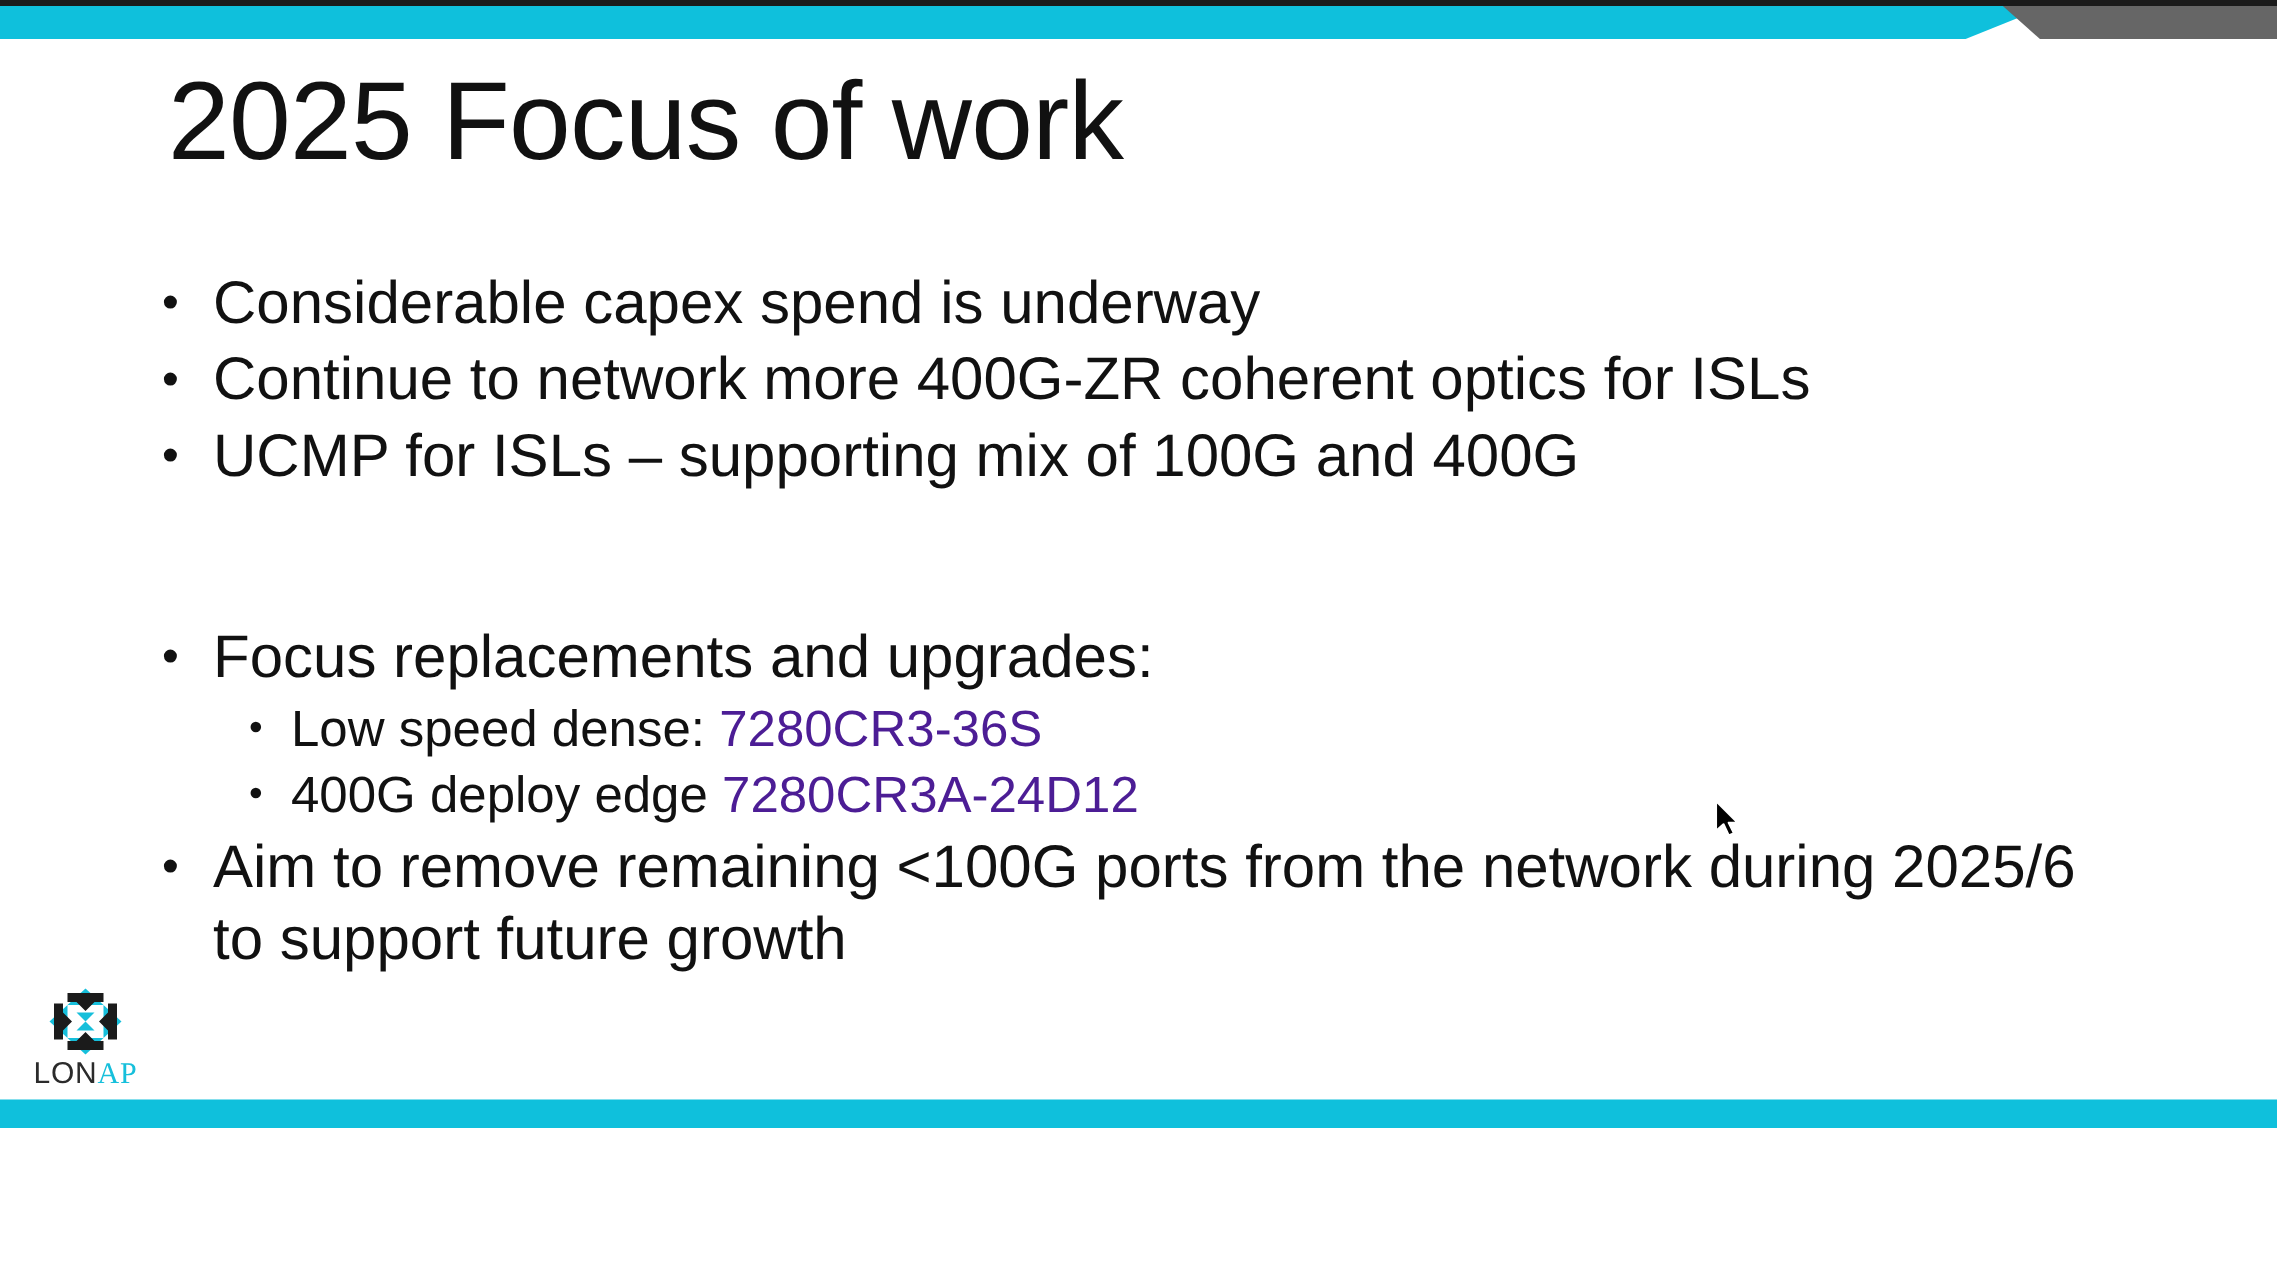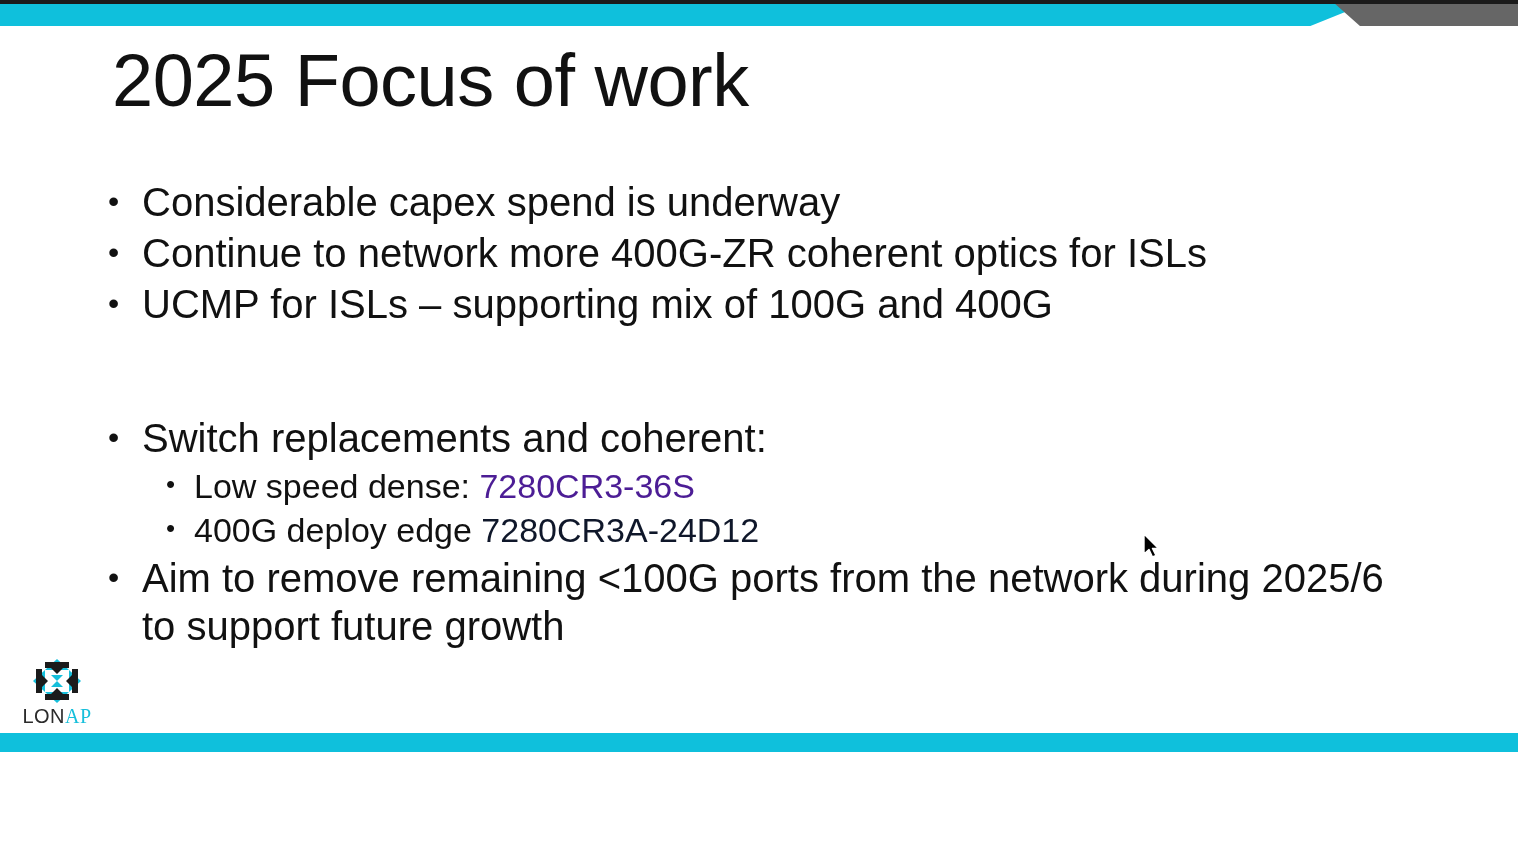--- a/index.html
+++ b/index.html
@@ -115,21 +115,21 @@
     width: 28px;
     font-size: 26px;
     line-height: 1.5;
   }
 
   .spacer {
     height: 84px;
   }
 
   .accent-cyan { color: #4c1d95; }
-  .accent-pink { color: #0f172a; }
+  .accent-pink { color: #4c1d95; }
 
   
   .logo {
     position: absolute;
     left: 16px;
     bottom: 26px;
     width: 82px;
   }
   .logo-mark {
     position: relative;
@@ -192,21 +192,21 @@
 
     <div class="bullet">
       <span class="marker">•</span>
       <span class="btext">UCMP for ISLs – supporting mix of 100G and 400G</span>
     </div>
 
     <div class="spacer"></div>
 
     <div class="bullet">
       <span class="marker">•</span>
-      <span class="btext">Switch replacements and coherent:</span>
+      <span class="btext">Focus replacements and upgrades:</span>
     </div>
 
     <div class="bullet l2">
       <span class="marker">•</span>
       <span class="btext"><span>Low speed dense: </span><span class="accent-cyan">7280CR3-36S</span></span>
     </div>
 
     <div class="bullet l2">
       <span class="marker">•</span>
       <span class="btext"><span>400G deploy edge </span><span class="accent-pink">7280CR3A-24D12</span></span>

